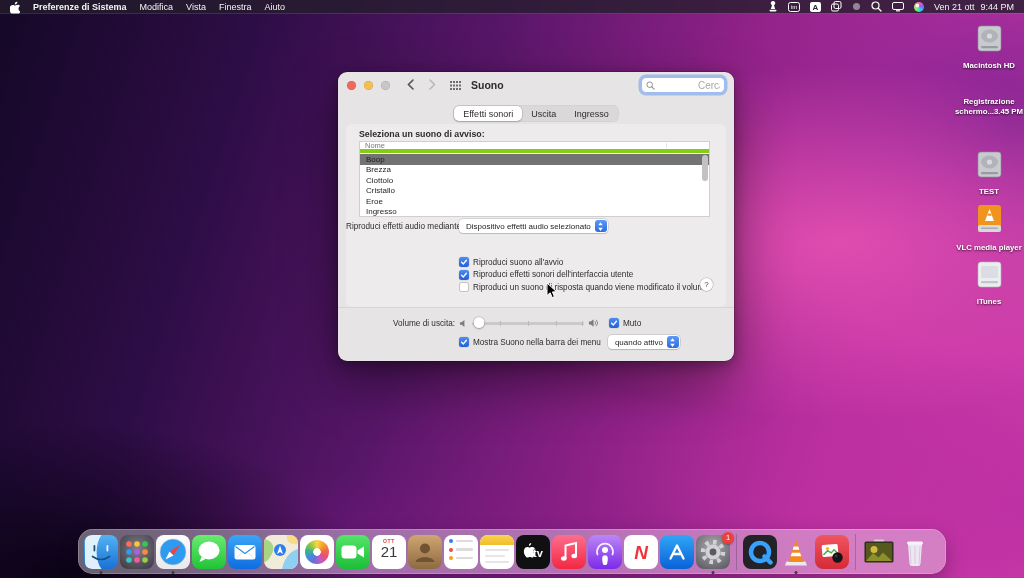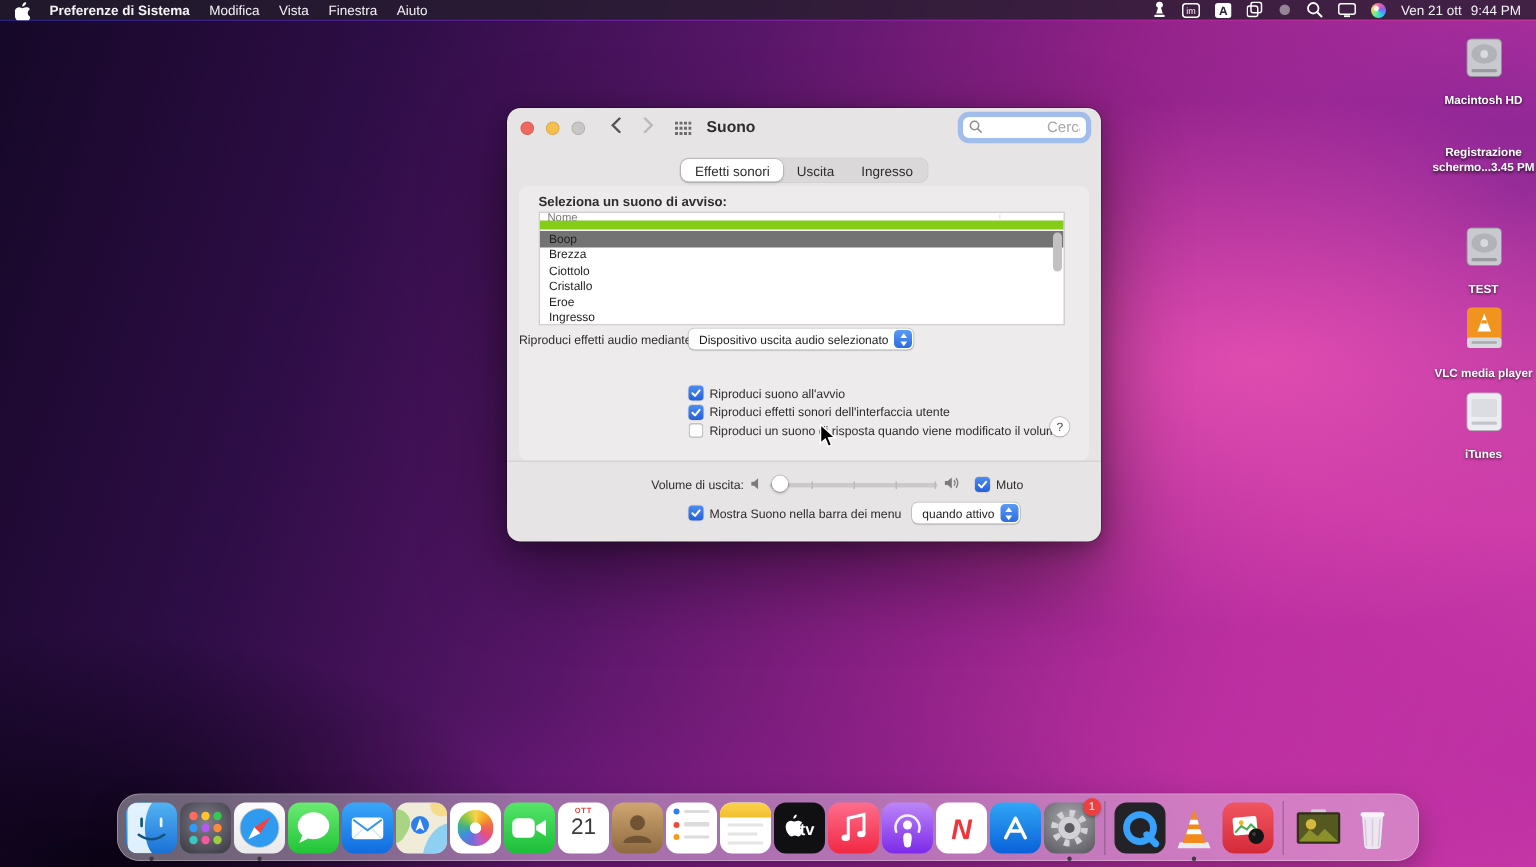--- a/index.html
+++ b/index.html
@@ -60,21 +60,21 @@
   .tabrow{position:absolute;top:33px;left:0;right:0;display:flex;justify-content:center;}
   .seg{display:flex;background:#dbd8d9;border-radius:6px;padding:1px;box-shadow:inset 0 0 0 .5px rgba(0,0,0,.05);}
   .tab{font-size:9px;color:#2e2c2d;padding:2.5px 9px;border-radius:5px;white-space:nowrap;cursor:default;}
   .tab.sel{background:#fff;box-shadow:0 0 0 .5px rgba(0,0,0,.14),0 1px 2px rgba(0,0,0,.18);}
 
   .panel{position:absolute;top:52px;left:8px;right:8px;height:183px;background:#edebec;border-radius:6px;}
   .heading{position:absolute;top:5px;left:13px;font-size:8.8px;font-weight:bold;color:#2e2c2d;}
 
   .listbox{position:absolute;top:17px;left:13px;width:351px;height:76px;background:#fff;
     border:1px solid #d2cfd0;}
-  .lheader{height:11px;border-bottom:6px solid #84cc16;display:flex;align-items:center;padding-left:5px;
+  .lheader{height:11px;border-bottom:4px solid #84cc16;display:flex;align-items:center;padding-left:5px;
     font-size:7.5px;color:#7b797a;position:relative;}
   .lheader .colline{position:absolute;right:42px;top:1px;bottom:1px;width:1px;background:#e9e7e8;}
   .lrows{position:absolute;top:12px;left:0;right:0;bottom:0;overflow:hidden;}
   .lrow{height:10.5px;display:flex;align-items:center;padding-left:6px;font-size:8px;color:#1f1e1e;cursor:default;}
   .lrow.sel{background:#737373;}
   .vscroll{position:absolute;top:13px;right:1px;bottom:2px;width:6px;}
   .vthumb{position:absolute;top:0;left:0;width:6px;height:26px;background:#c3c1c2;border-radius:3px;}
 
   .prow{position:absolute;left:0;right:0;display:flex;align-items:center;height:14px;}
   .plabel{width:109px;flex:none;text-align:right;font-size:8.2px;color:#2e2c2d;white-space:nowrap;}
@@ -340,21 +340,21 @@
           <div class="lrow">Ingresso</div>
         </div>
       <div class="vscroll">
           <span class="vthumb"></span>
         </div>
     </div>
 
     <div class="prow" style="top:95px;">
       <span class="plabel">Riproduci effetti audio mediante:</span>
       <span class="dd">
-        <span class="dd-text">Dispositivo uscita audio selezionato</span>
+        <span class="dd-text">Dispositivo effetti audio selezionato</span>
         <span class="dd-cap">
             <svg width="7" height="11" viewBox="0 0 8 12">
               <path d="M4 1 L6.6 4.6 H1.4 Z" fill="#fff"></path>
               <path d="M4 11 L1.4 7.4 H6.6 Z" fill="#fff"></path>
             </svg>
           </span>
       </span>
     </div>
 
 
@@ -380,21 +380,21 @@
           <span class="cb-label">Riproduci un suono di risposta quando viene modificato il volume</span>
         </div>
       </div>
 
     <div class="helpbtn">?</div>
   </div>
 
   <div class="divider"></div>
 
   <div class="prow" style="top:244px;">
-    <span class="plabel" style="width:117px;margin-left:41px;">Volume di uscita:</span>
+    <span class="plabel" style="width:117px;">Volume di uscita:</span>
     <span class="slider" id="outSlider">
         <span><svg width="9" height="9" viewBox="0 0 10 10">
             <path d="M1 3.5 h2 L6 1 v8 L3 6.5 H1 Z" fill="#7d7b7c"></path>
           </svg></span>
         <span class="track">
           <span class="tick" style="left:2%"></span>
           <span class="tick" style="left:25%"></span>
           <span class="tick" style="left:50%"></span>
           <span class="tick" style="left:75%"></span>
           <span class="tick" style="left:98%"></span>

